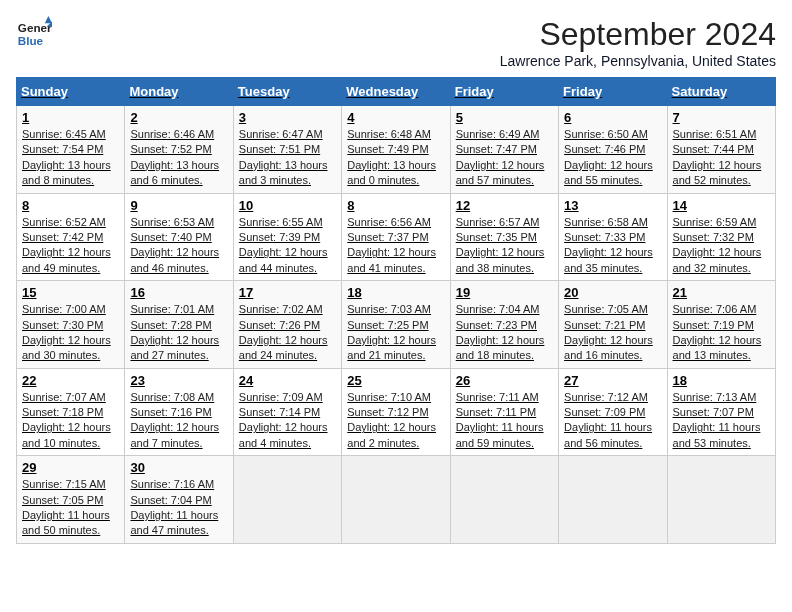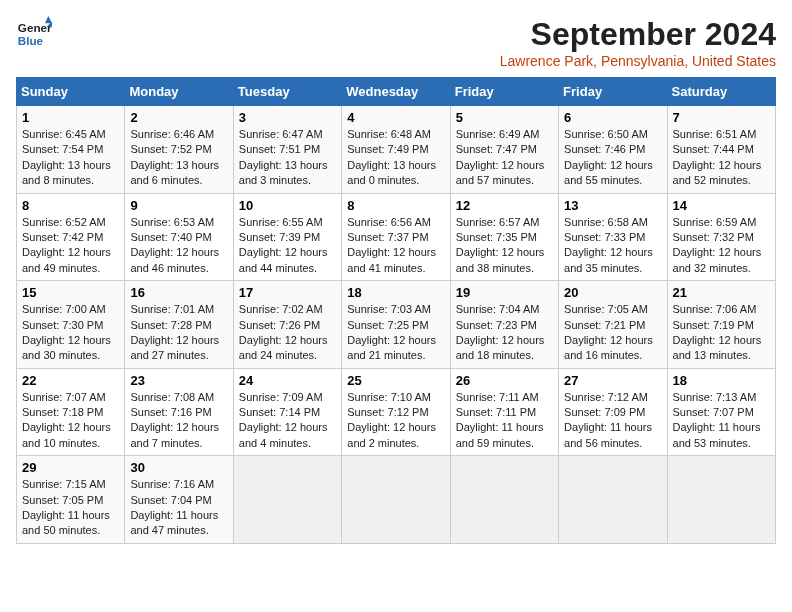--- a/index.html
+++ b/index.html
@@ -23,31 +23,32 @@
     }
     .logo-icon {
       width: 36px;
       height: 36px;
     }
     .title-area {
       text-align: right;
     }
     .month-title {
       font-size: 32px;
-      font-weight: bold;
+      font-weight: normal;
       color: #222;
     }
     .location {
       font-size: 14px;
-      color: #c2410c;
+      color: #0f172a;
     }
     .calendar {
       width: 100%;
       border-collapse: collapse;
       font-size: 11px;
+      text-decoration: underline;
     }
     .calendar thead th {
       background-color: #2a6db5;
       color: #fff;
       padding: 6px 4px;
       text-align: left;
       font-size: 13px;
       font-weight: bold;
       border: 1px solid #2a6db5;
     }

